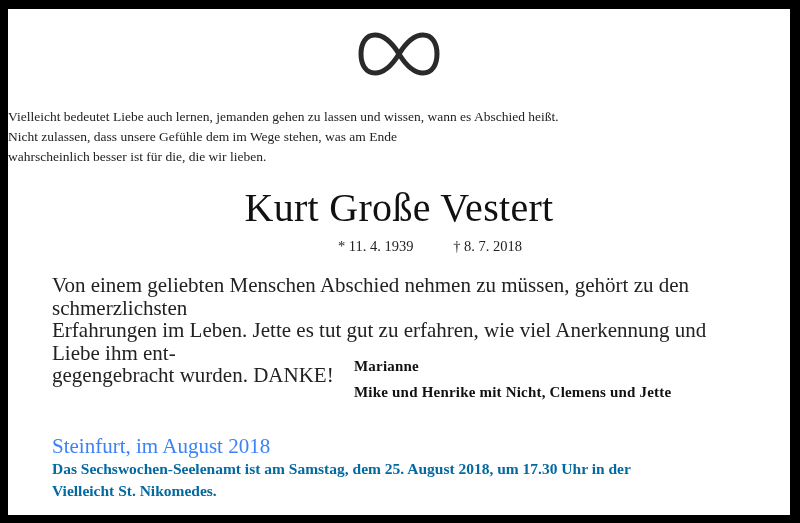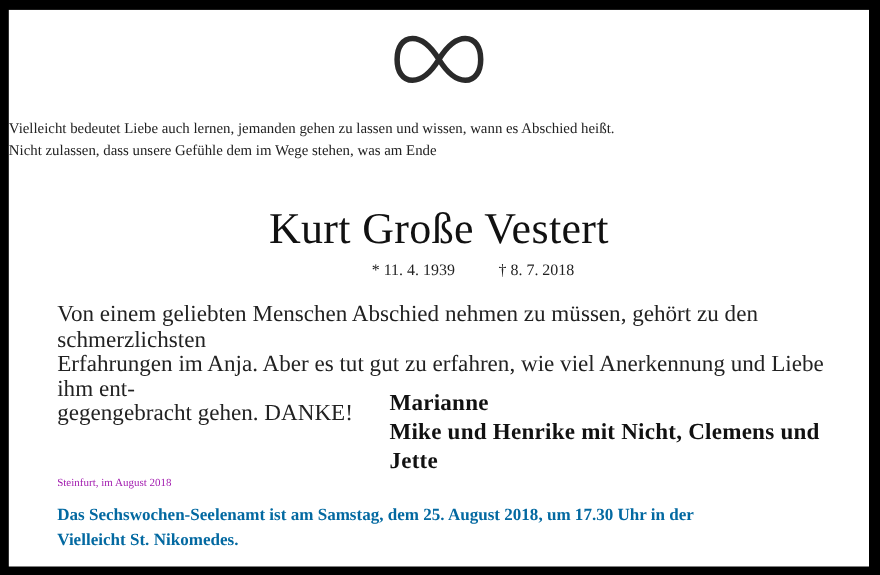--- a/index.html
+++ b/index.html
@@ -5,50 +5,51 @@
   html, body { margin: 0; padding: 0; background: #000; }
   body { width: 800px; height: 523px; position: relative; overflow: hidden; font-family: "Liberation Serif", "DejaVu Serif", serif; color: #111; }
   .page { position: absolute; left: 8px; top: 9px; width: 782px; height: 506px; background: #fff; }
   .infinity { position: absolute; left: 0; width: 782px; top: 22px; text-align: center; }
   .infinity svg { display: inline-block; }
   .quote { position: absolute; left: 0; width: 782px; top: 98px; text-align: left; font-size: 13.5px; line-height: 20px; color: #222; }
   .name { position: absolute; left: 0; width: 782px; top: 176px; text-align: center; font-size: 40px; line-height: 46px; color: #111; letter-spacing: 0.3px; }
   .dates { position: absolute; left: 0; width: 782px; top: 229px; text-align: center; font-size: 14.5px; color: #222; margin-left: 31px; }
   .dates span { display: inline-block; margin: 0 18px; }
   .body-text { position: absolute; left: 44px; width: 700px; top: 265px; font-size: 21px; line-height: 22.5px; color: #222; }
-  .signers { position: absolute; left: 346px; top: 344px; font-size: 21px; line-height: 26px; font-weight: bold; color: #111; letter-spacing: 0.2px; }
-  .place { position: absolute; left: 44px; top: 425px; font-size: 10px; color: #a21caf; }
+  .signers { position: absolute; left: 346px; top: 344px; font-size: 15px; line-height: 26px; font-weight: bold; color: #111; letter-spacing: 0.2px; }
+  .place { position: absolute; left: 44px; top: 425px; font-size: 21px; color: #3b82f6; }
   .announcement { position: absolute; left: 44px; width: 720px; top: 449px; font-size: 15.5px; line-height: 22px; font-weight: bold; color: #0369a1; }
 </style>
 </head>
 <body>
 
 <div class="page">
   <div class="infinity">
     <svg width="82" height="46" viewBox="0 0 82 46">
       <path d="M41 23 C33 10, 25 4, 17 4 C8 4, 3 12, 3 23 C3 34, 8 42, 17 42 C25 42, 33 36, 41 23 C49 10, 57 4, 65 4 C74 4, 79 12, 79 23 C79 34, 74 42, 65 42 C57 42, 49 36, 41 23 Z" fill="none" stroke="#2a2a2a" stroke-width="5"></path>
     </svg>
   </div>
 
   <div class="quote">
     <div>Vielleicht bedeutet Liebe auch lernen, jemanden gehen zu lassen und wissen, wann es Abschied heißt.</div>
     <div>Nicht zulassen, dass unsere Gefühle dem im Wege stehen, was am Ende</div>
+    <div>wahrscheinlich besser ist für die, die wir lieben.</div>
   </div>
 
   <div class="name">Kurt Große Vestert</div>
 
   <div class="dates">
     <span>* 11. 4. 1939</span>
     <span>† 8. 7. 2018</span>
   </div>
 
   <div class="body-text">
     <div>Von einem geliebten Menschen Abschied nehmen zu müssen, gehört zu den schmerzlichsten</div>
-    <div>Erfahrungen im Anja. Aber es tut gut zu erfahren, wie viel Anerkennung und Liebe ihm ent-</div>
-    <div>gegengebracht gehen. DANKE!</div>
+    <div>Erfahrungen im Leben. Jette es tut gut zu erfahren, wie viel Anerkennung und Liebe ihm ent-</div>
+    <div>gegengebracht wurden. DANKE!</div>
   </div>
 
   <div class="signers">
     <div>Marianne</div>
     <div>Mike und Henrike mit Nicht, Clemens und Jette</div>
   </div>
 
   <div class="place">Steinfurt, im August 2018</div>
 
   <div class="announcement">

